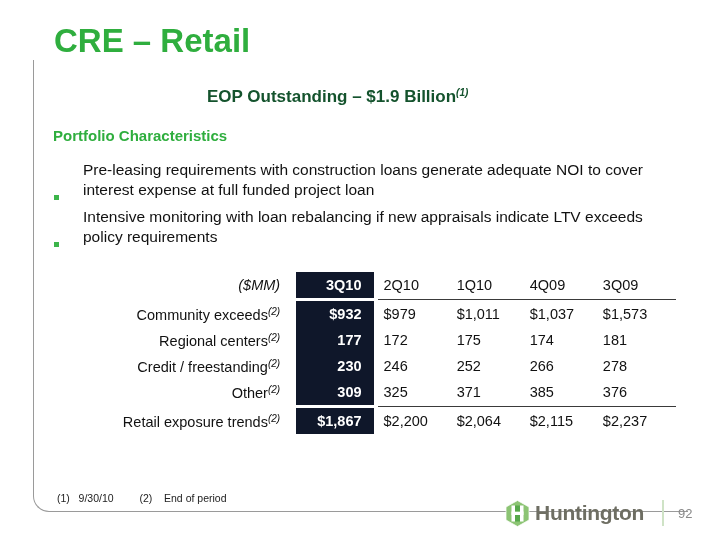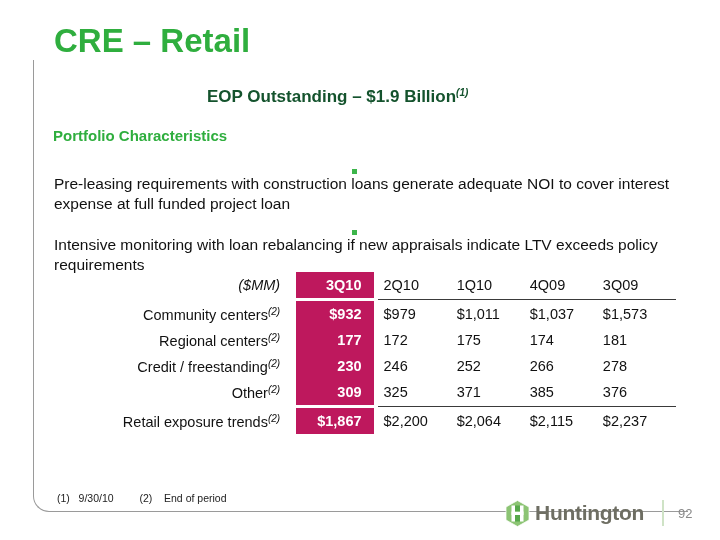--- a/index.html
+++ b/index.html
@@ -68,23 +68,22 @@
 
   
   #bullets {
     position: absolute;
     left: 54px;
     top: 160px;
     width: 625px;
   }
   .bullet-row {
     display: flex;
-    align-items: center;
+    align-items: flex-end;
     margin-bottom: 7px;
-    flex-direction: column;
   }
   .bullet-mark {
     width: 5px;
     height: 5px;
     background: #3CB54A;
     margin-top: 9px;
     margin-right: 24px;
     flex: 0 0 auto;
   }
   .bullet-text {
@@ -121,21 +120,21 @@
     font-style: italic;
     vertical-align: 5px;
   }
   .c-unit-cell {
     text-align: right;
     padding-right: 16px !important;
     font-style: italic;
     color: #111111;
   }
   .c-hl {
-    background: #be185d;
+    background: #0f172a;
     color: #ffffff;
     font-weight: bold;
     text-align: right;
     padding-right: 12px !important;
     width: 78px;
   }
   .c-hl-gap {
     background: #ffffff;
     height: 3px !important;
   }
@@ -246,21 +245,21 @@
 
     <tr>
       <td class="spacer-cell"></td>
       <td class="c-hl-gap"></td>
       <td class="rule-cell" colspan="4">
           <div class="rule-line"></div>
         </td>
     </tr>
 
     <tr>
-      <td class="c-label"><span>Community centers</span><span class="sup">(2)</span></td>
+      <td class="c-label"><span>Community exceeds</span><span class="sup">(2)</span></td>
       <td class="c-hl">$932</td>
       <td class="c-num first-num">$979</td>
       <td class="c-num">$1,011</td>
       <td class="c-num">$1,037</td>
       <td class="c-num">$1,573</td>
     </tr>
     <tr>
       <td class="c-label"><span>Regional centers</span><span class="sup">(2)</span></td>
       <td class="c-hl">177</td>
       <td class="c-num first-num">172</td>

